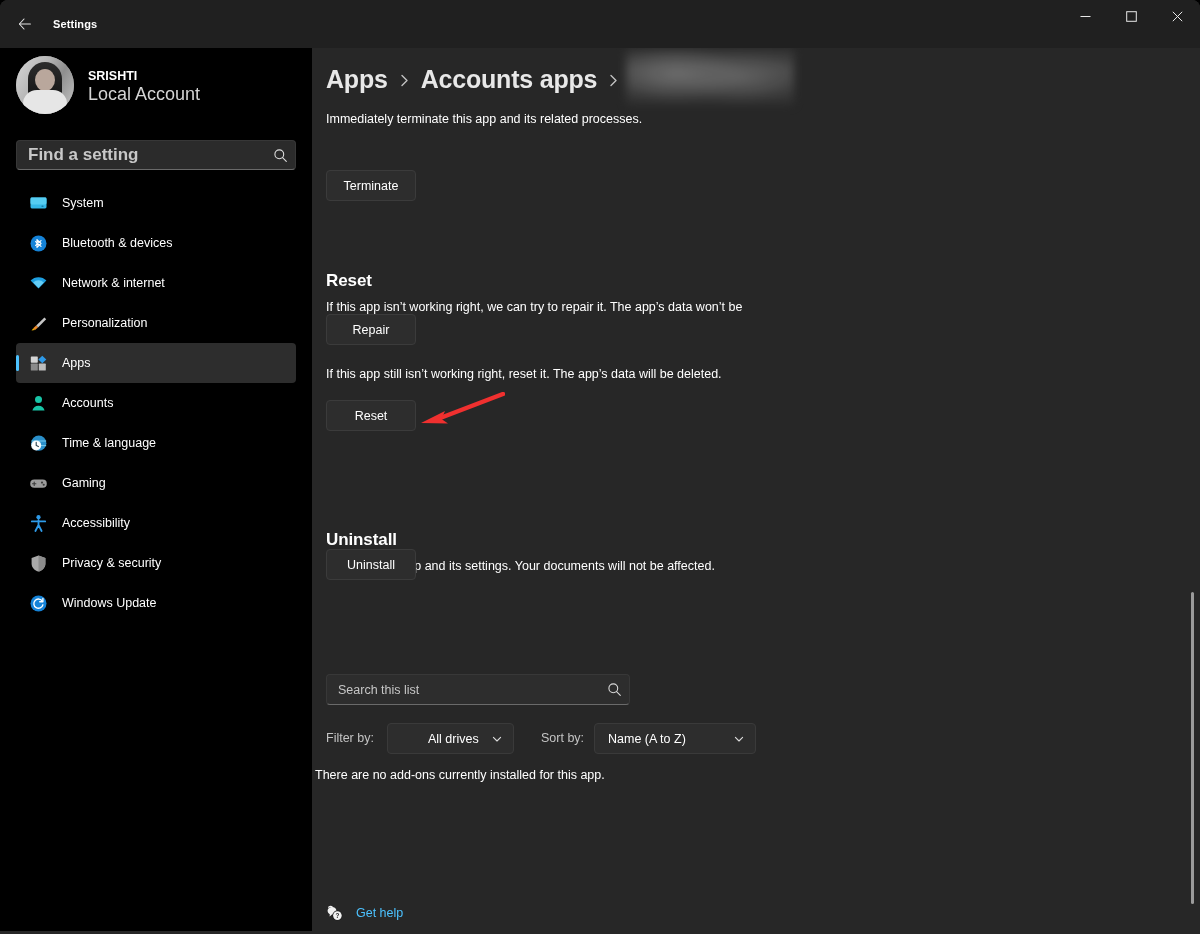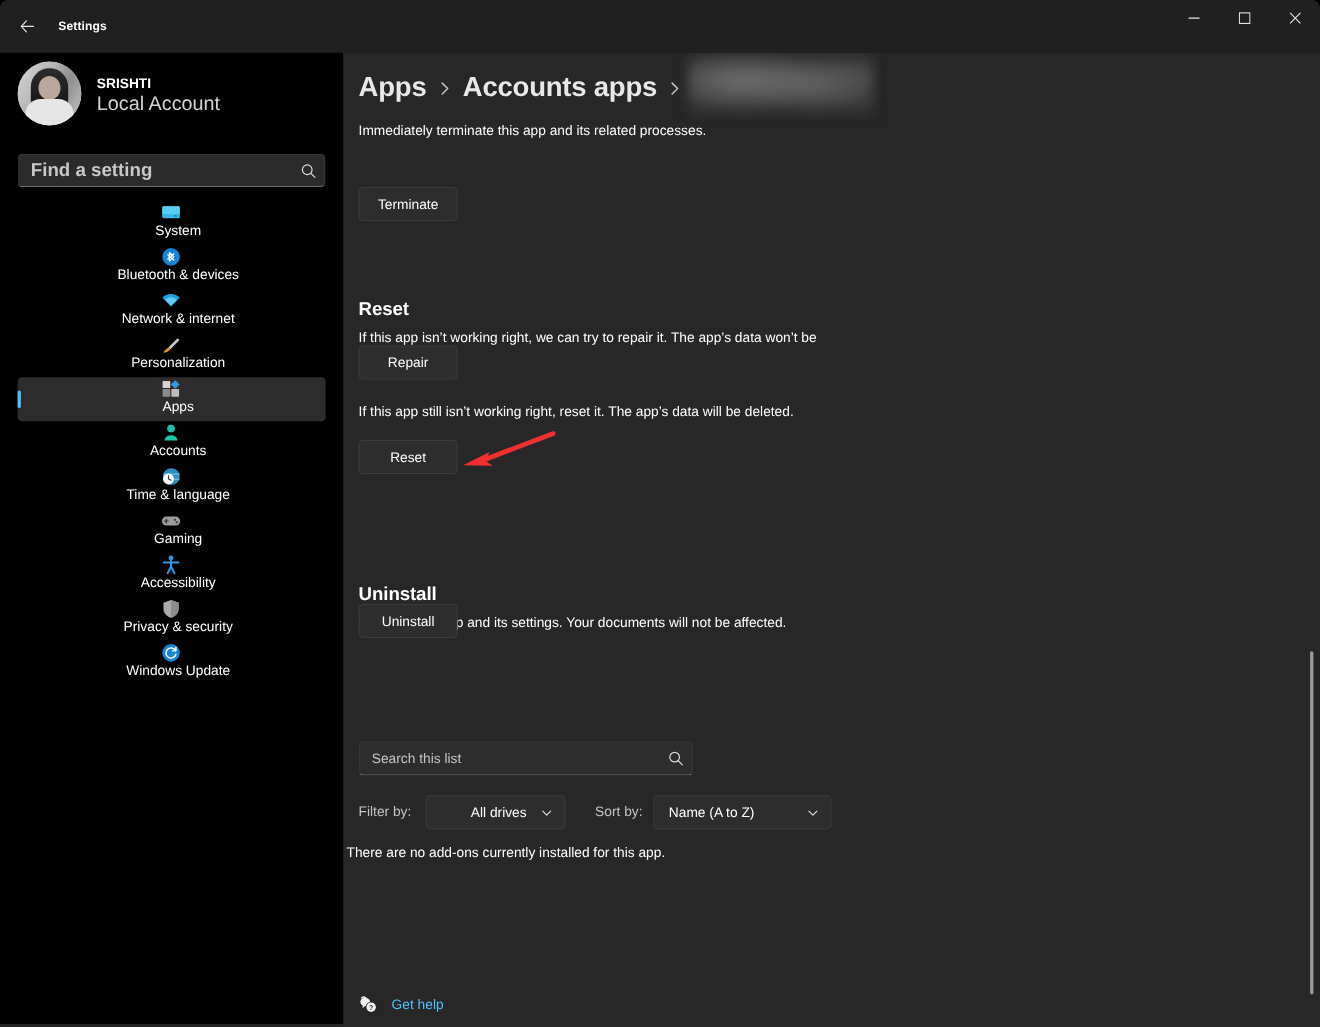--- a/index.html
+++ b/index.html
@@ -154,21 +154,20 @@
     left: 16px; top: 138px;
     width: 280px;
   }
   .nav-item {
     position: relative;
     height: 40px;
     display: flex; align-items: center;
     border-radius: 4px;
     cursor: pointer;
     padding-left: 12px;
-    flex-direction: column;
   }
   .nav-item.selected { background: #2d2d2d; }
   .nav-item.selected::before {
     content: "";
     position: absolute;
     left: 0; top: 50%;
     margin-top: -8px;
     width: 3px; height: 16px;
     border-radius: 2px;
     background: #4cc2ff;

